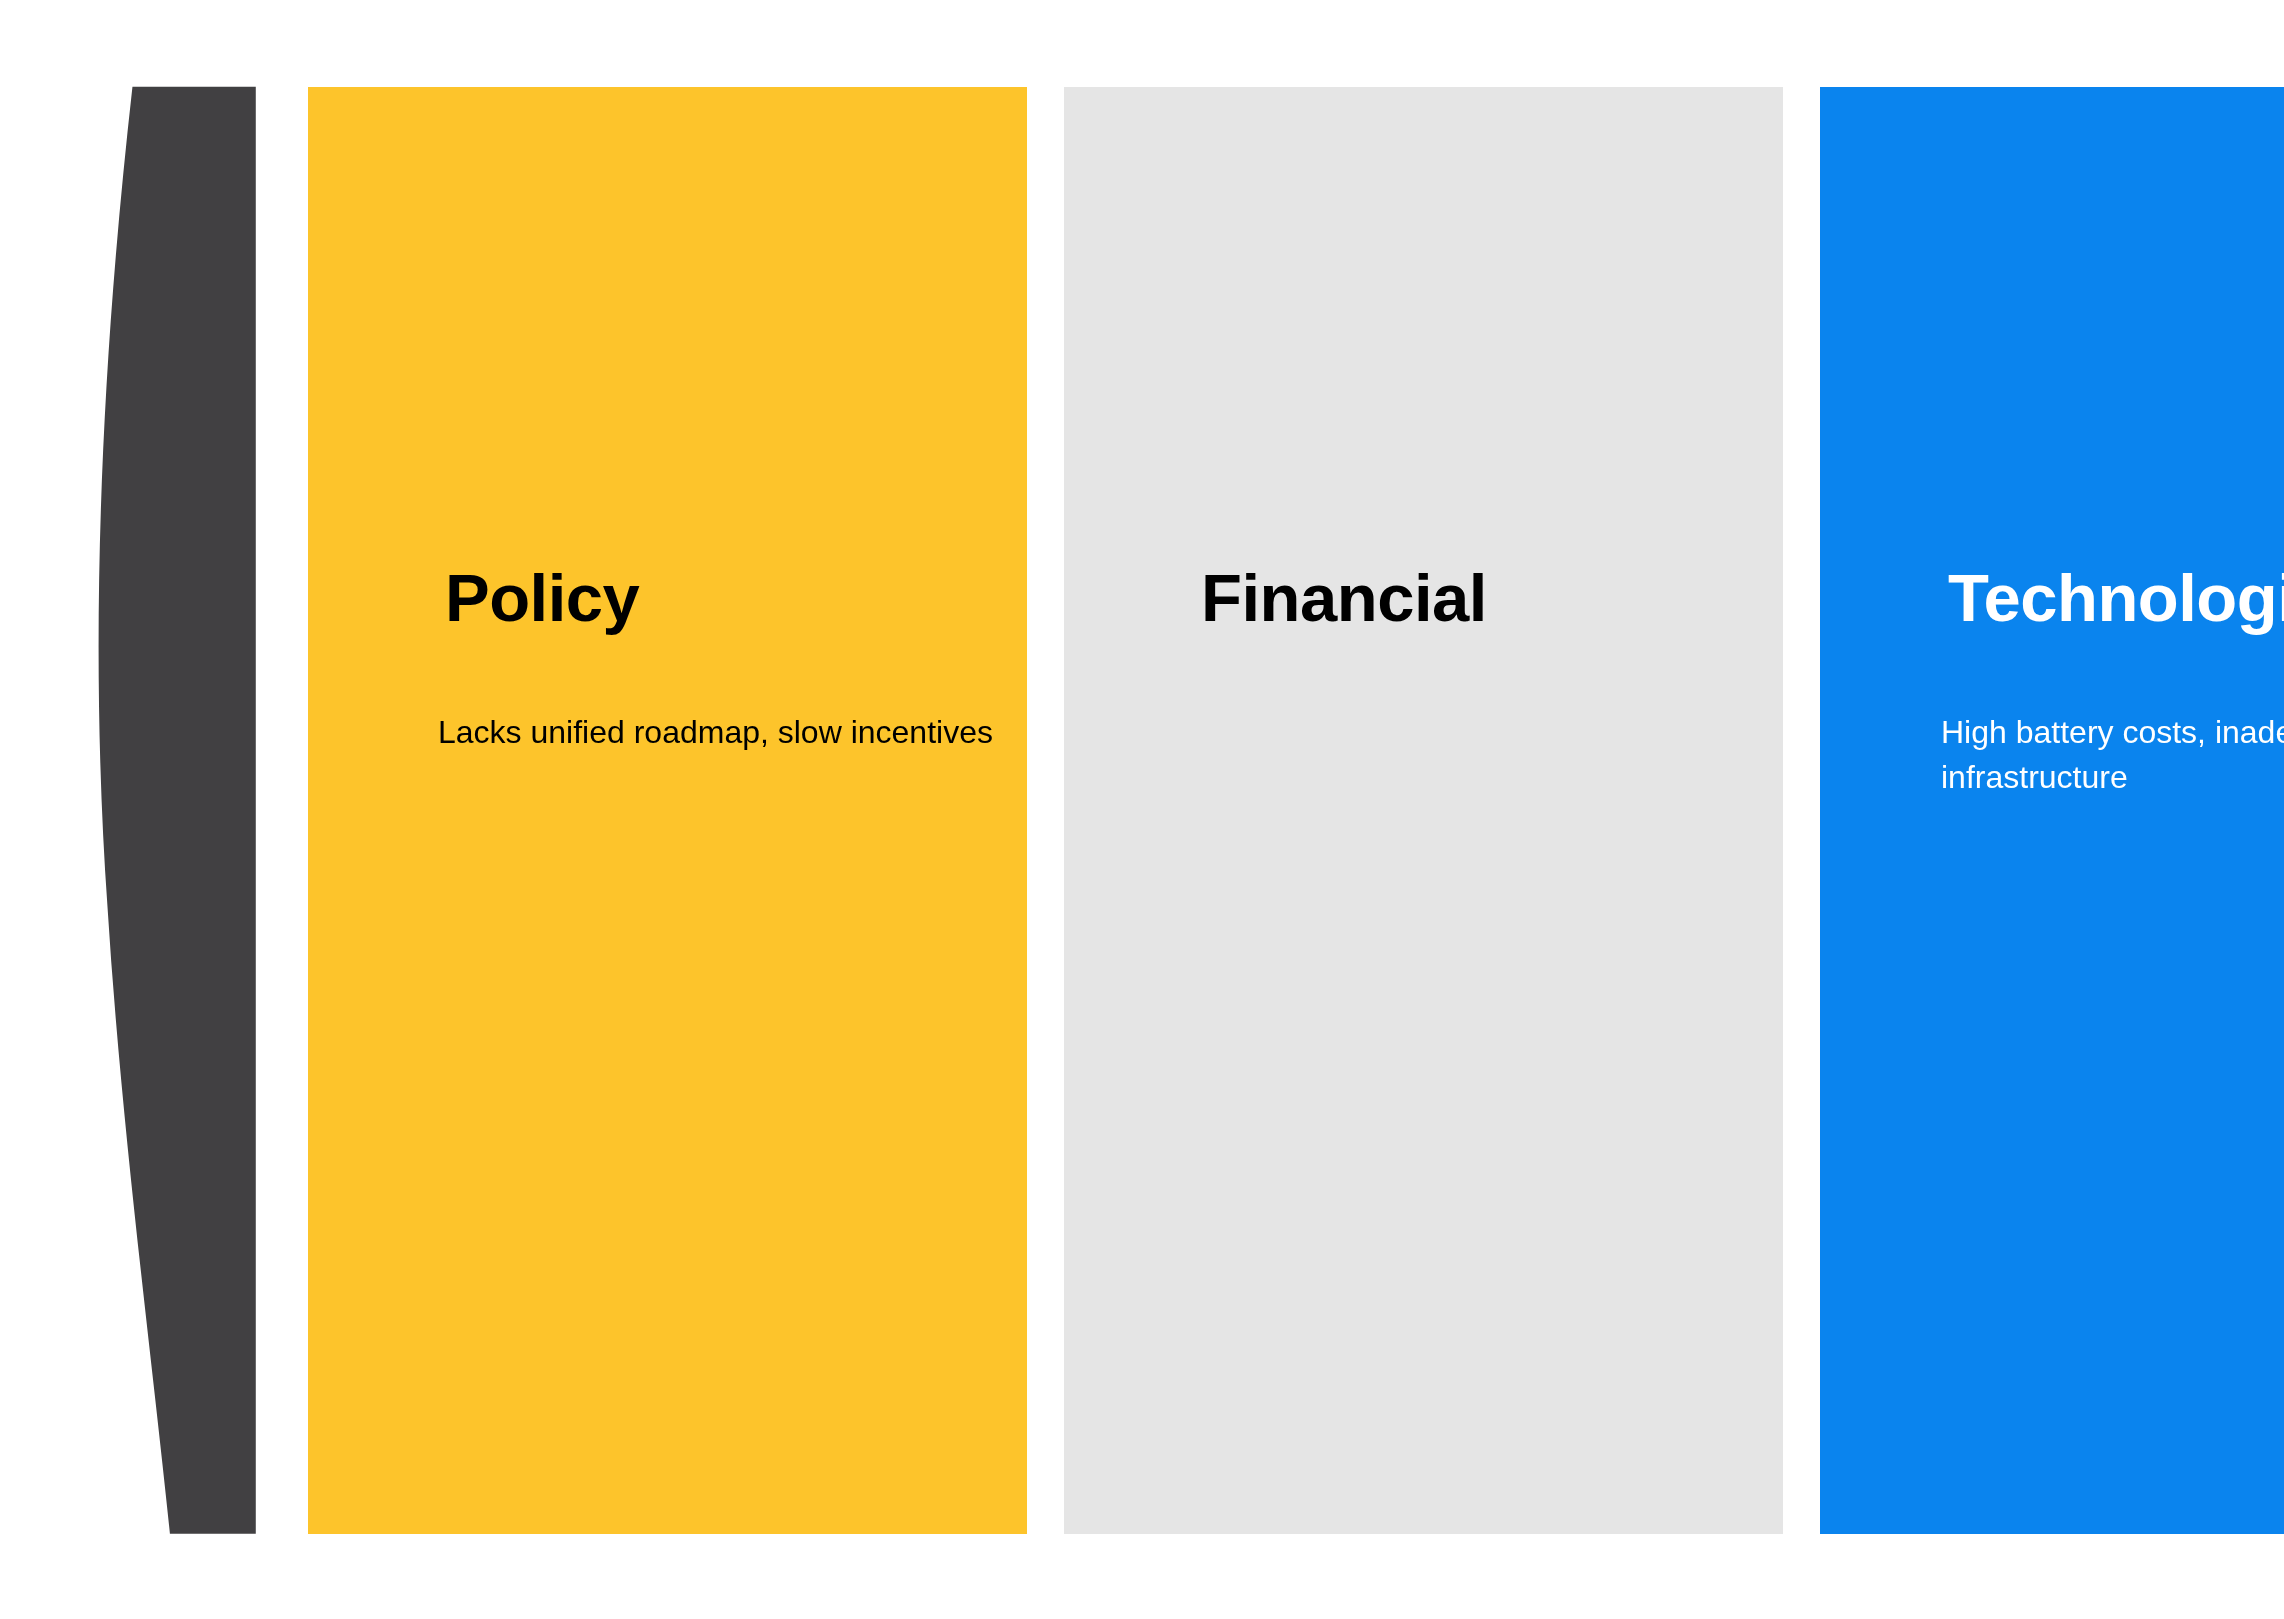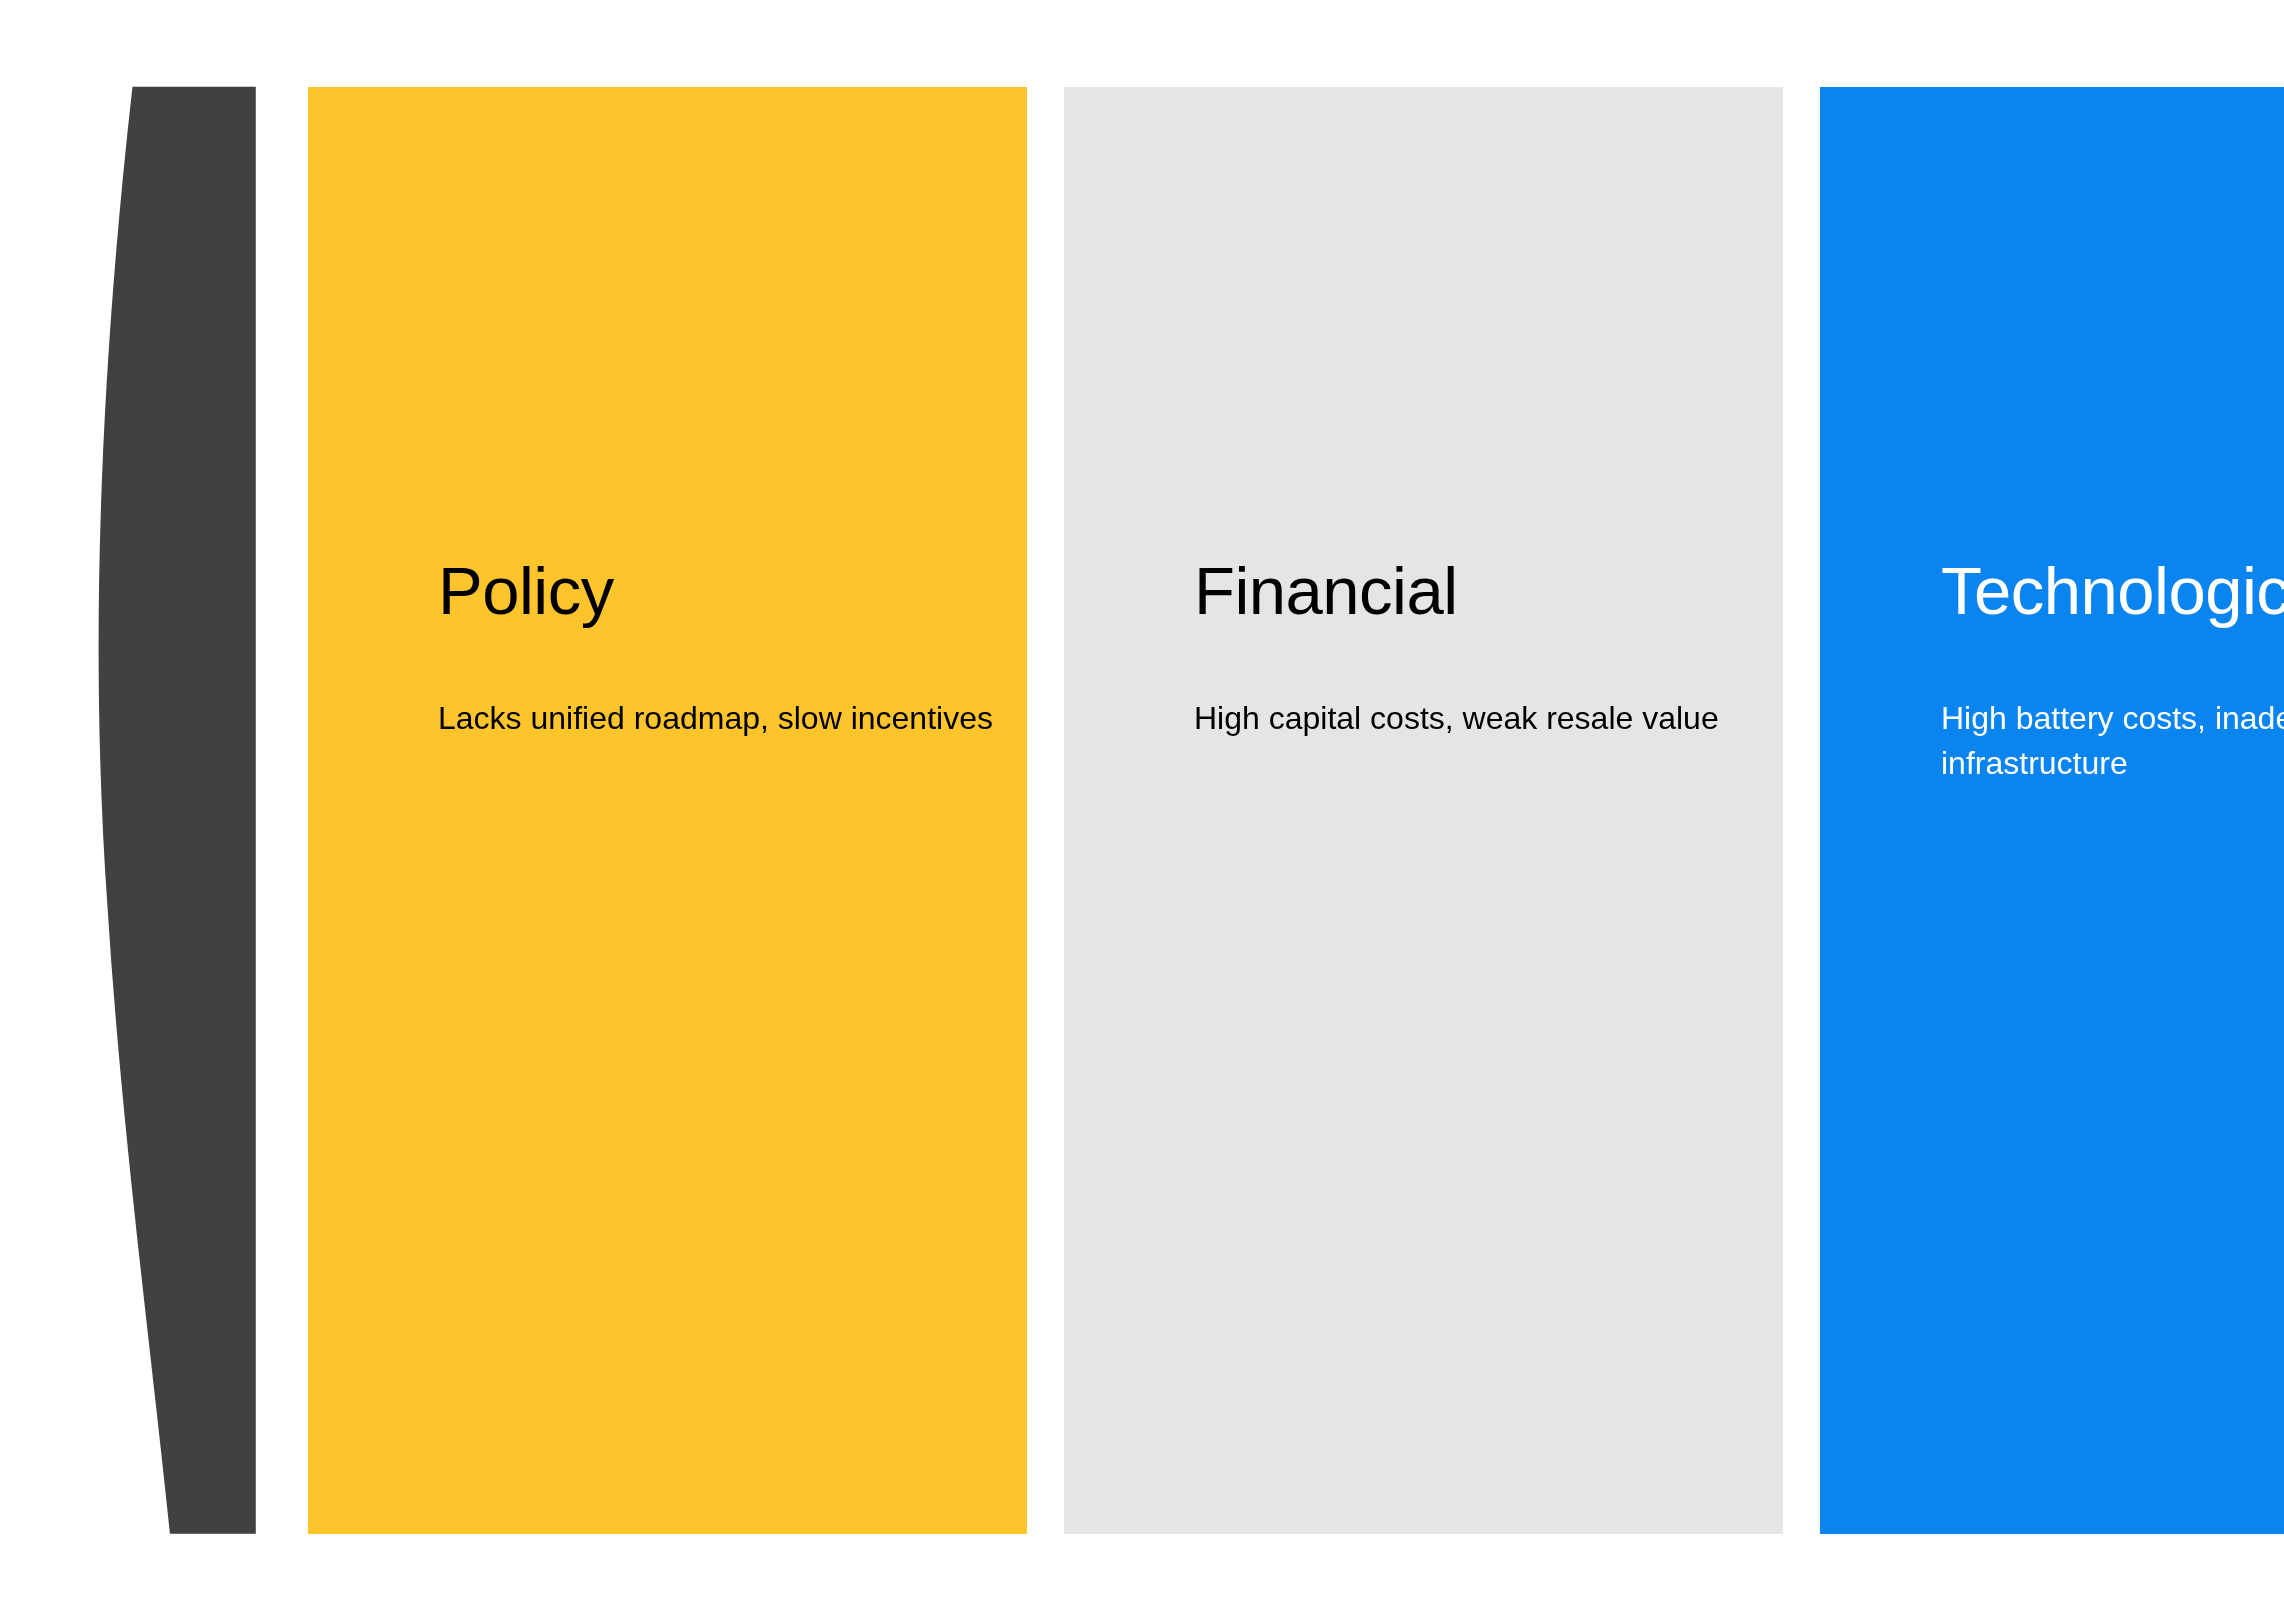--- a/index.html
+++ b/index.html
@@ -60,24 +60,24 @@
     height: 470px;
     flex: 0 0 auto;
   }
 
   .seg-gap {
     flex: 0 0 37px;
   }
 
   .segment-title {
     font-size: 67px;
-    font-weight: normal;
+    font-weight: bold;
     line-height: 1.0;
     letter-spacing: -0.5px;
-    margin: 0;
+    margin: 7px;
     white-space: nowrap;
   }
 
   .segment-body {
     font-size: 32px;
     font-weight: normal;
     line-height: 1.42;
     margin: 0;
     margin-top: 72px;
   }
@@ -124,21 +124,20 @@
       <div class="segment-spacer"></div>
       <div class="segment-title">Policy</div>
       <div class="segment-body">Lacks unified roadmap, slow incentives</div>
     </div>
 
     <div class="seg-gap"></div>
 
     <div class="segment seg-financial">
       <div class="segment-spacer"></div>
       <div class="segment-title">Financial</div>
-      <div class="segment-body">High capital costs, weak resale value</div>
     </div>
 
     <div class="seg-gap"></div>
 
     <div class="segment seg-technological">
       <div class="segment-spacer"></div>
       <div class="segment-title">Technological</div>
       <div class="segment-body">High battery costs, inadequate infrastructure</div>
     </div>
 

